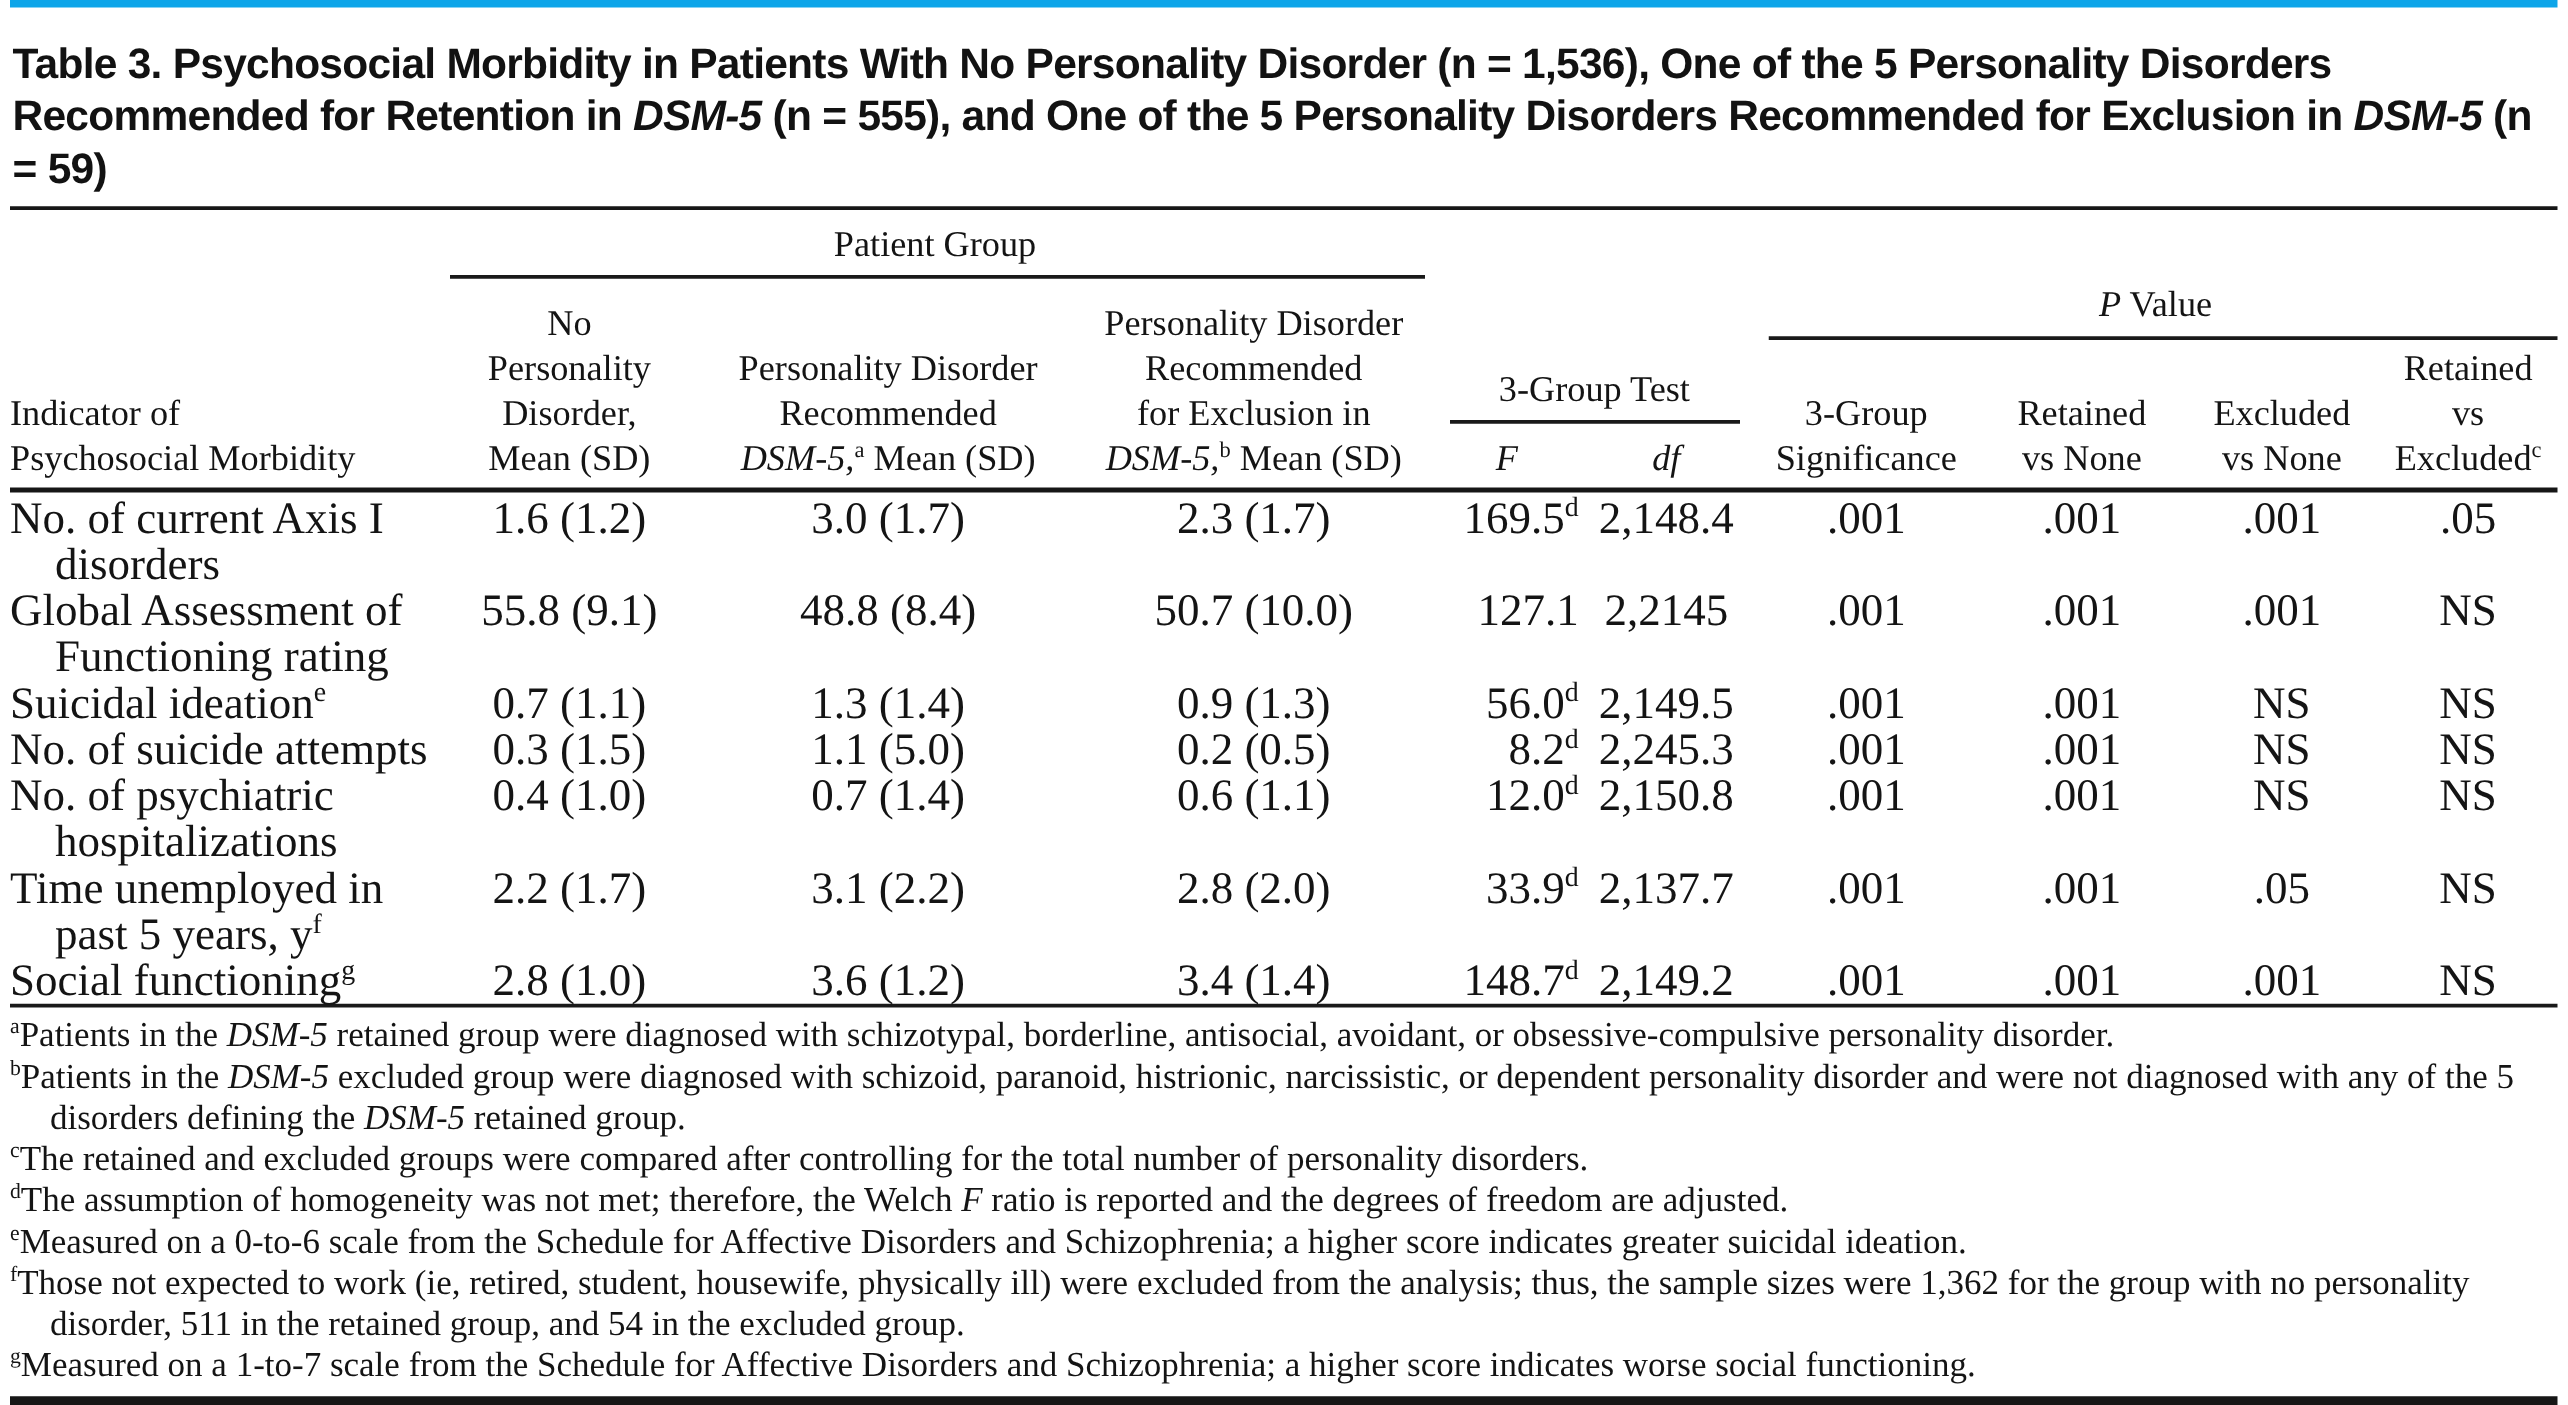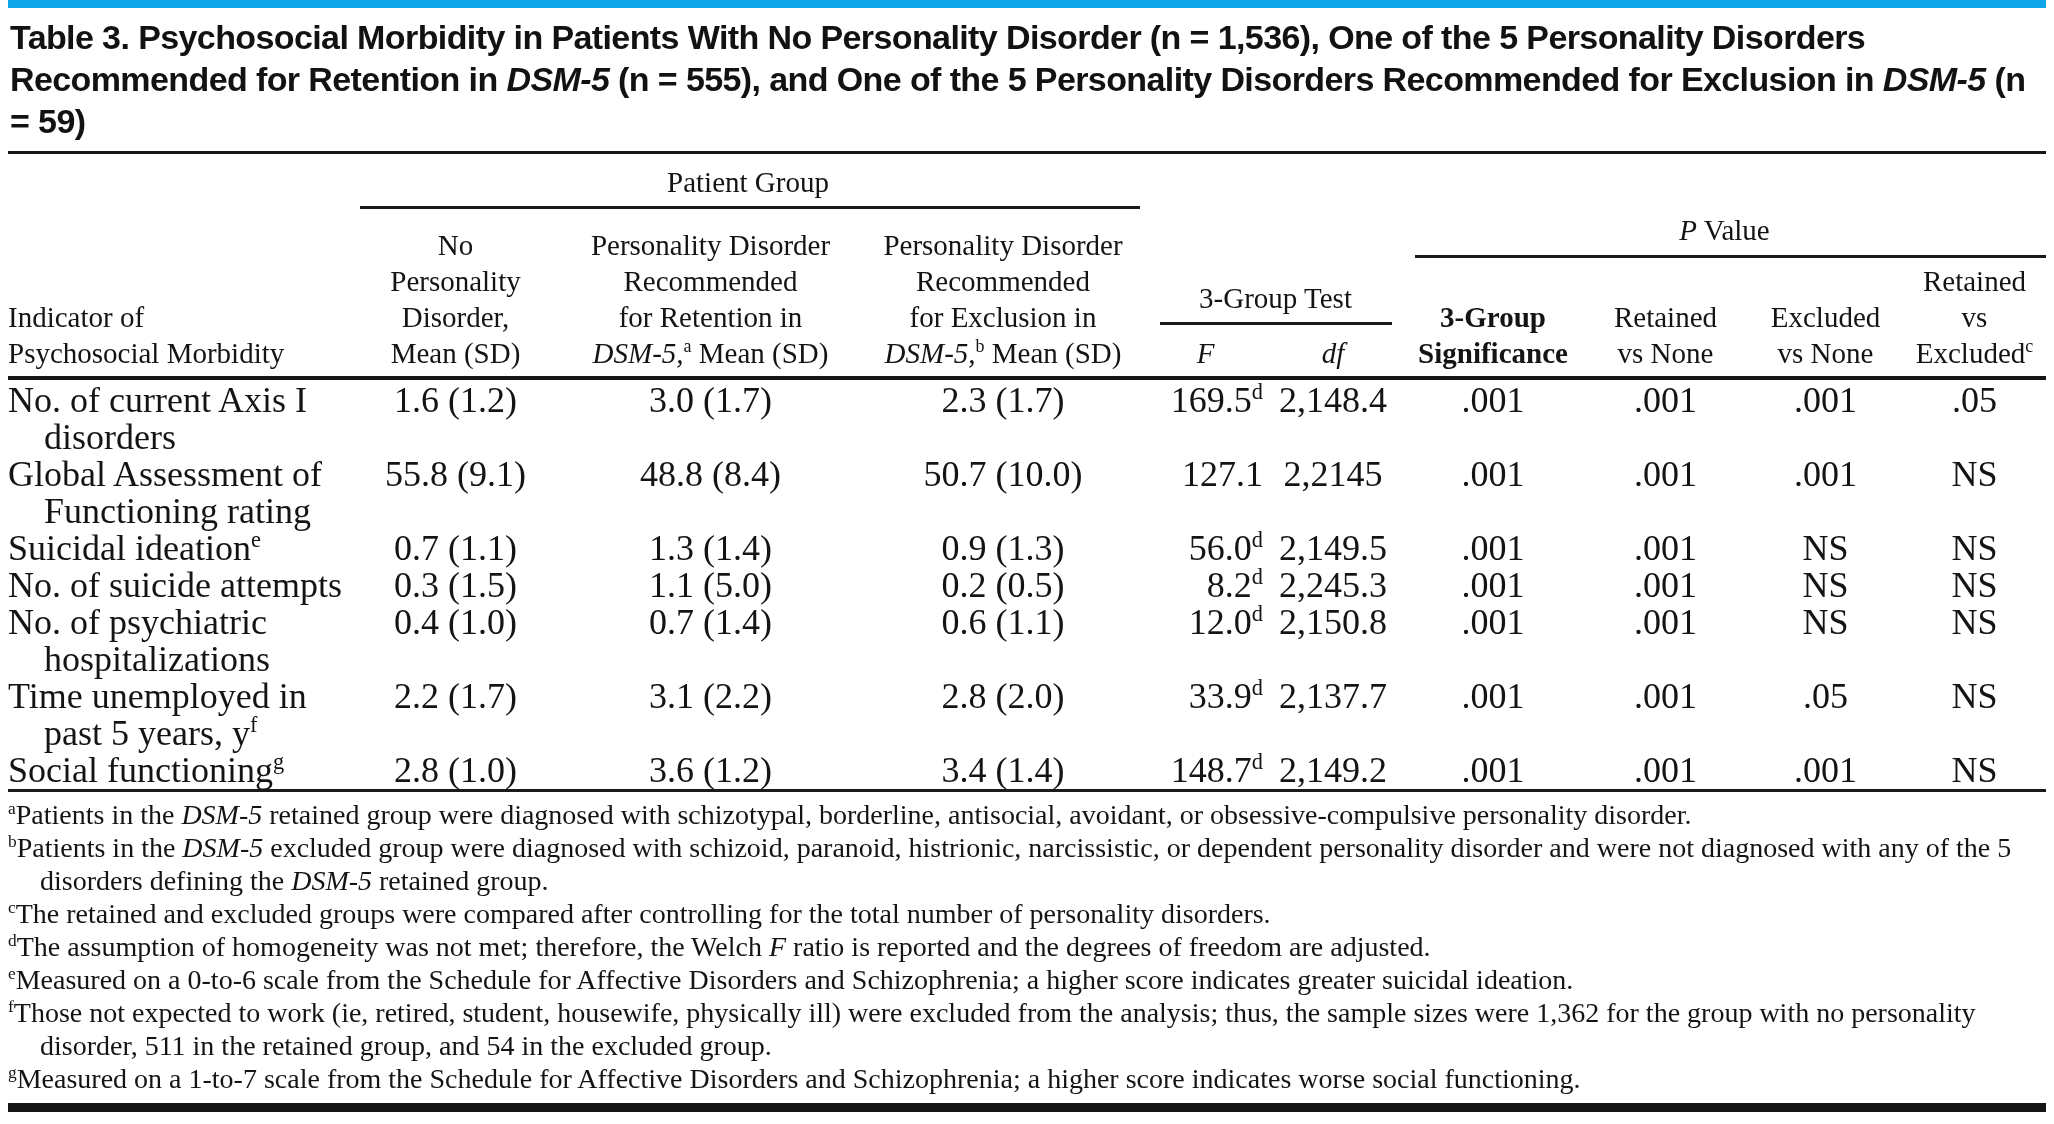--- a/index.html
+++ b/index.html
@@ -7,23 +7,23 @@
   body {
     width: 2054px; height: 1124px;
     font-family: "Liberation Serif", serif;
     color: #141414;
     overflow: hidden;
   }
   .page { width: 2054px; height: 1124px; padding: 0 8px; background: #fff; }
 
   
   .titlebar {
-    border-top: 8px solid #0ea5e9;
+    border-top: 6px solid #0ea5e9;
     border-bottom: 3px solid #161616;
-    padding: 8px 2px 9px 2px;
+    padding: 24px 2px 9px 2px;
   }
   .title {
     font-family: "Liberation Sans", sans-serif;
     font-weight: bold;
     font-size: 34px;
     line-height: 42px;
     letter-spacing: -0.6px;
     color: #121212;
   }
   .title .it { font-style: italic; }
@@ -40,21 +40,21 @@
   .tgt-rule  { left: 1152px; width: 232px; top: 168px; height: 2.5px; }
 
   .colhead { position: absolute; bottom: 5px; text-align: center; }
   .colhead div { display: block; }
   .ch-1  { left: 0;      width: 340px; text-align: left; }
   .ch-2  { left: 340px;  width: 215px; }
   .ch-3  { left: 555px;  width: 295px; }
   .ch-4  { left: 850px;  width: 290px; }
   .ch-5  { left: 1140px; width: 115px; }
   .ch-6  { left: 1255px; width: 140px; margin-top: 27px; }
-  .ch-7  { left: 1395px; width: 180px; font-weight: bold; }
+  .ch-7  { left: 1395px; width: 180px; }
   .ch-8  { left: 1575px; width: 165px; }
   .ch-9  { left: 1740px; width: 155px; }
   .ch-10 { left: 1895px; width: 143px; }
   .it { font-style: italic; }
   sup { font-size: 62%; line-height: 0; vertical-align: super; }
 
   .heavyrule { height: 4px; background: #161616; }
   .midrule   { height: 3px; background: #1a1a1a; }
 
   
@@ -103,21 +103,20 @@
       <div>Disorder,</div>
       <div>Mean (SD)</div>
     </div>
     <div class="colhead ch-1">
       <div>Indicator of</div>
       <div>Psychosocial Morbidity</div>
     </div>
     <div class="colhead ch-3">
       <div>Personality Disorder</div>
       <div>Recommended</div>
-      <div>for Retention in</div>
       <div><span class="it">DSM-5,</span><sup>a</sup><span> Mean (SD)</span></div>
     </div>
     <div class="colhead ch-4">
       <div>Personality Disorder</div>
       <div>Recommended</div>
       <div>for Exclusion in</div>
       <div><span class="it">DSM-5,</span><sup>b</sup><span> Mean (SD)</span></div>
     </div>
     <div class="colhead ch-5 it">F</div>
     <div class="colhead ch-6 it">df</div>

